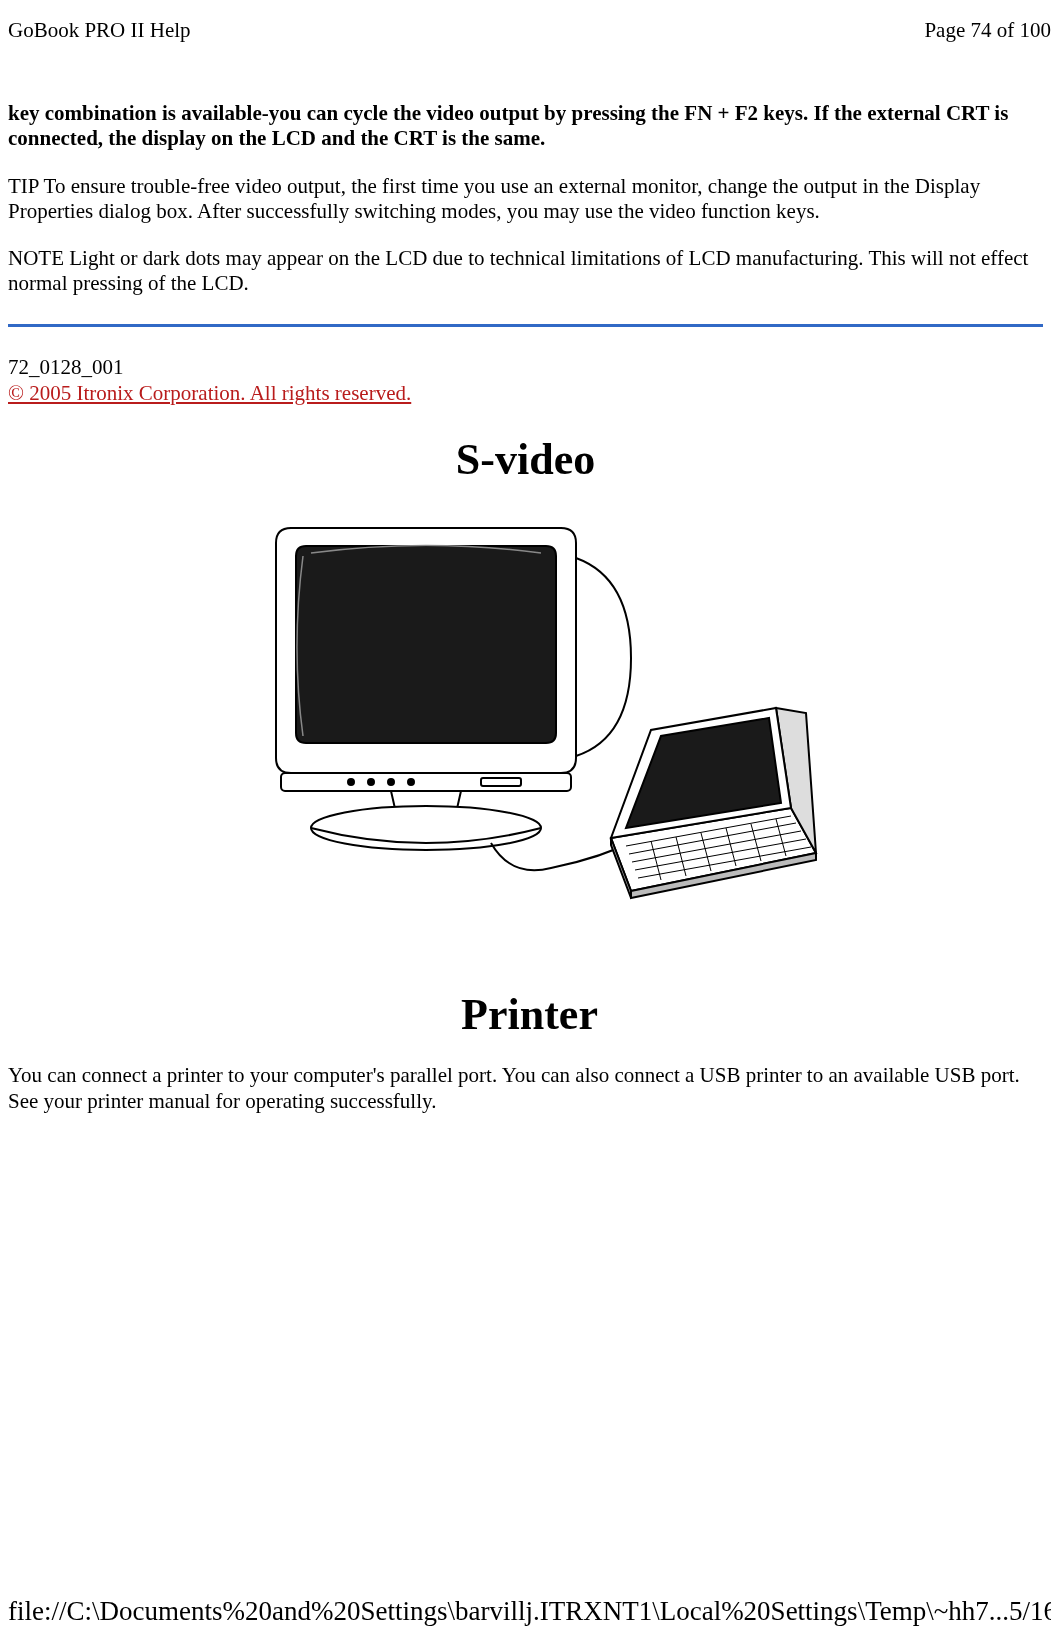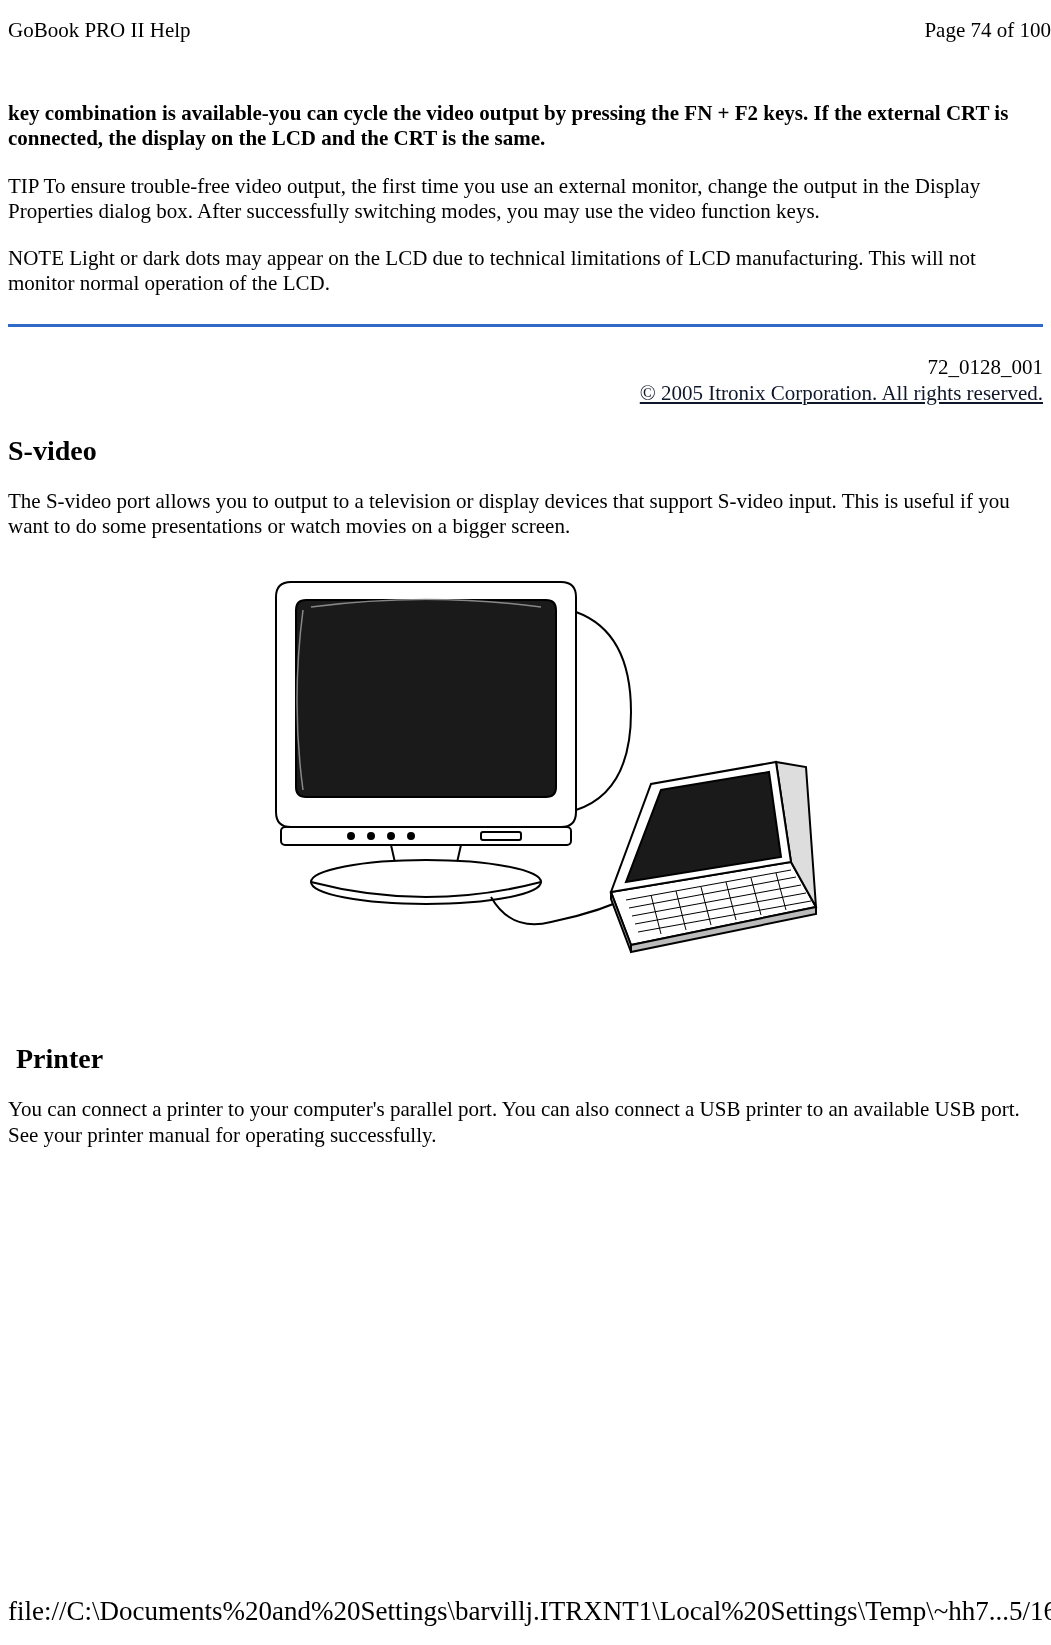--- a/index.html
+++ b/index.html
@@ -34,30 +34,30 @@
       font-weight: bold;
     }
     .hr-blue {
       height: 3px;
       background: #3169c6;
       border: none;
       margin-top: 28px;
     }
     .meta-block {
       margin-top: 28px;
-      text-align: right;
     }
     .copyright-link {
-      color: #0f172a;
+      color: #b91c1c;
       text-decoration: underline;
     }
     h2.section-heading {
-      font-size: 28px;
+      font-size: 44px;
       font-weight: bold;
       margin-top: 28px;
+      text-align: center;
     }
     .image-wrap {
       text-align: center;
       margin-top: 22px;
     }
     .svideo-img {
       width: 590px;
       height: 414px;
     }
     .footer {
@@ -80,31 +80,30 @@
 <div class="page-container">
 
 <div class="header">
   <span>GoBook PRO II Help</span>
   <span>Page 74 of 100</span>
 </div>
 
 <div class="content">
   <p class="para para-first">key combination is available-you can cycle the video output by pressing the FN + F2 keys. If the external CRT is connected, the display on the LCD and the CRT is the same.</p>
   <p class="para">TIP  To ensure trouble-free video output, the first time you use an external monitor, change the output in the Display Properties dialog box. After successfully switching modes, you may use the video function keys.</p>
-  <p class="para">NOTE  Light or dark dots may appear on the LCD due to technical limitations of LCD manufacturing. This will not monitor normal operation of the LCD.</p>
+  <p class="para">NOTE  Light or dark dots may appear on the LCD due to technical limitations of LCD manufacturing. This will not effect normal pressing of the LCD.</p>
 
   <hr class="hr-blue">
 
   <div class="meta-block">
     <div> 72_0128_001</div>
     <a href="#" class="copyright-link">© 2005 Itronix Corporation.  All rights reserved.</a>
   </div>
 
   <h2 class="section-heading">S-video</h2>
-  <p class="para">The S-video port allows you to output to a television or display devices that support S-video input. This is useful if you want to do some presentations or watch movies on a bigger screen.</p>
 
   <div class="image-wrap">
     <svg class="svideo-img" viewBox="0 0 590 414" xmlns="http://www.w3.org/2000/svg">
 
       <g stroke="#000" stroke-width="2" fill="none">
 
         <path d="M 60 20 L 330 20 Q 345 20 345 35 L 345 250 Q 345 265 330 265 L 60 265 Q 45 265 45 250 L 45 35 Q 45 20 60 20 Z" fill="#fff"></path>
 
         <path d="M 75 38 L 315 38 Q 325 38 325 48 L 325 225 Q 325 235 315 235 L 75 235 Q 65 235 65 225 L 65 48 Q 65 38 75 38 Z" fill="#1a1a1a"></path>
 

